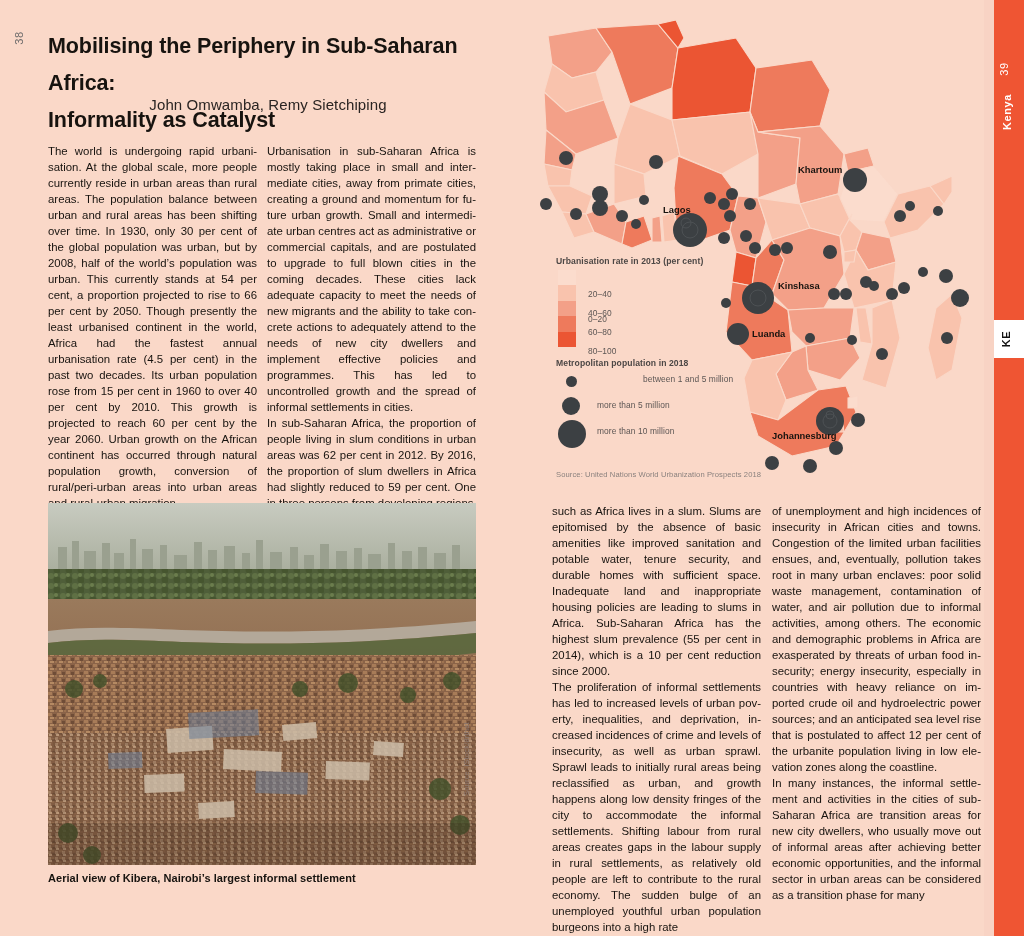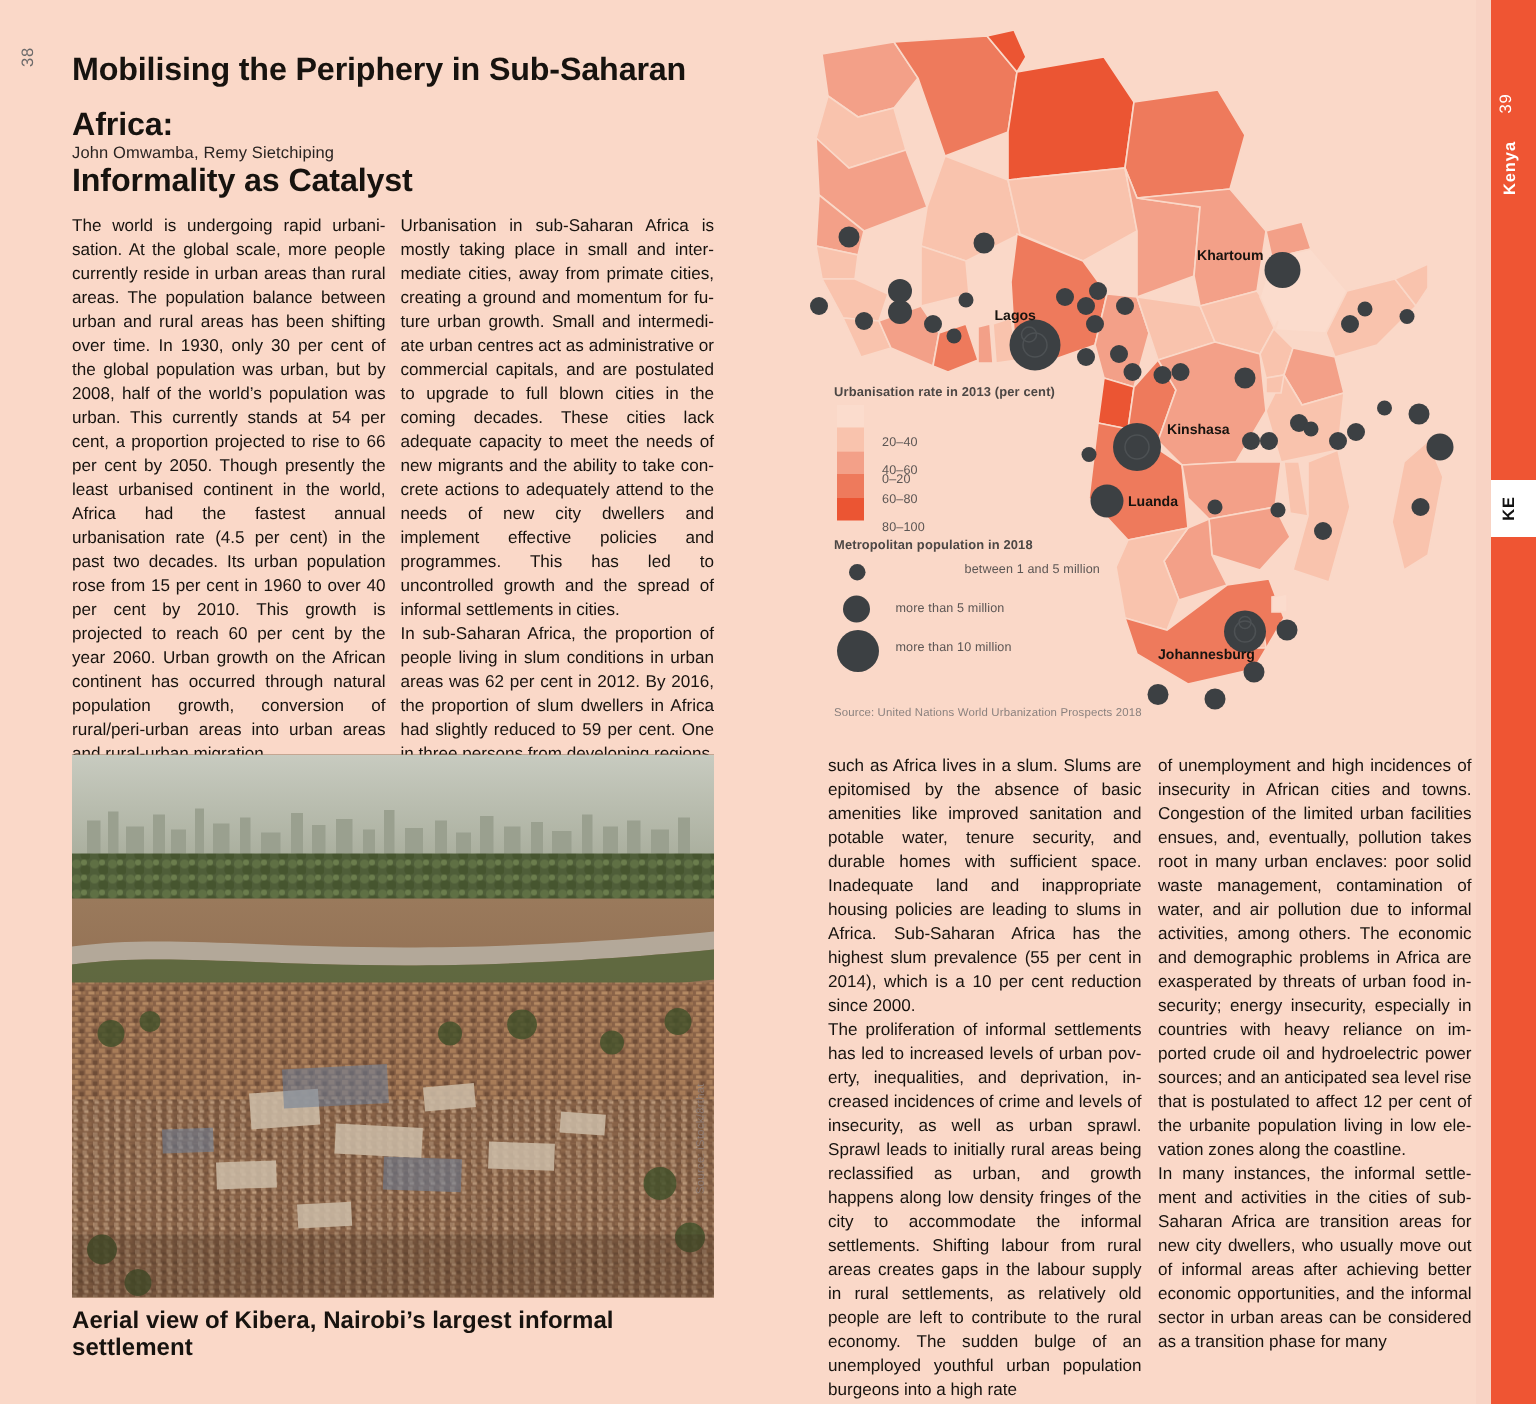--- a/index.html
+++ b/index.html
@@ -85,22 +85,23 @@
   #title {
     position: absolute;
     left: 48px; top: 28px; width: 460px;
     font-size: 21.5px; line-height: 37px;
     font-weight: bold; color: #17130f;
     letter-spacing: -.1px;
   }
   #byline {
     position: absolute;
     left: 48px; top: 96px; width: 440px;
-    font-size: 11px; color: #2a2422;
+    font-size: 15px; color: #2a2422;
     letter-spacing: .1px;
+    text-align: center;
   }
   
   .bodycol {
     position: absolute;
     font-size: 11.4px;
     line-height: 16.02px;
     color: #17130f;
     text-align: justify;
     text-justify: inter-word;
     hyphens: manual;
@@ -128,21 +129,21 @@
   }
   #photo-credit span {
     display: block;
     white-space: nowrap;
     transform: rotate(-90deg);
     transform-origin: 8px 8px;
   }
   #caption {
     position: absolute;
     left: 48px; top: 872px; width: 430px;
-    font-size: 16px; font-weight: bold; color: #17130f;
+    font-size: 11px; font-weight: bold; color: #17130f;
     letter-spacing: .05px;
   }
   
   #map-wrap {
     position: absolute;
     left: 500px; top: 8px;
     width: 500px; height: 470px;
   }
   #map-wrap svg { display: block; }
   .maplabel {

